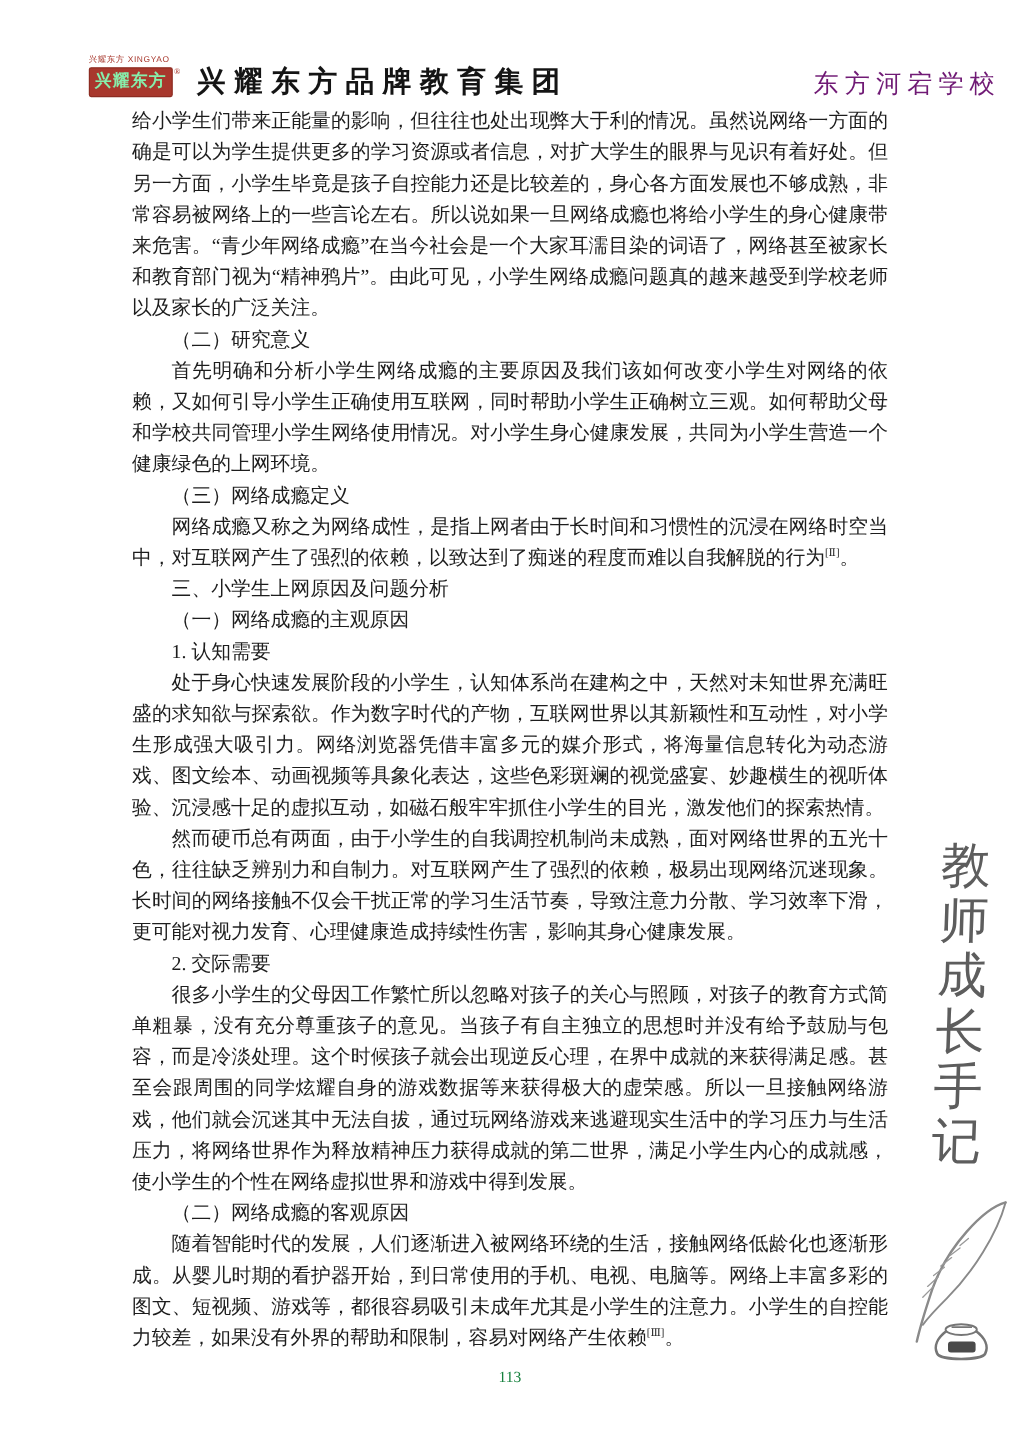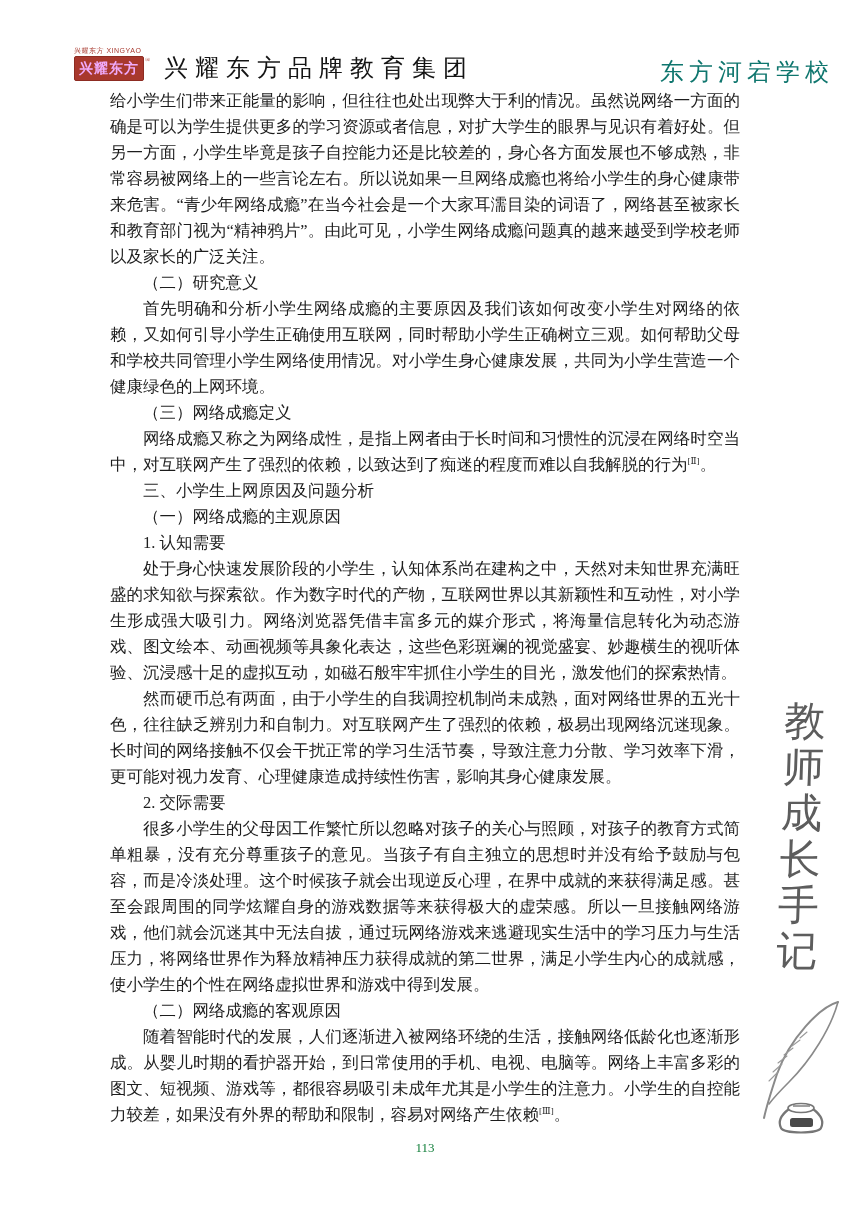--- a/index.html
+++ b/index.html
@@ -19,34 +19,34 @@
   .logo {
     position: absolute; left: 74px; top: 2px; width: 86px;
     display: flex; flex-direction: column; align-items: flex-start;
   }
   .logo-tiny {
     font-size: 7px; color: #a8382d; letter-spacing: 0.5px;
     font-family: "Liberation Sans", sans-serif; white-space: nowrap; line-height: 9px;
   }
   .logo-seal-row { display: flex; align-items: flex-start; margin-top: 1px; }
   .logo-seal {
-    display: inline-block; background: #a8382d; color: #f0abfc;
+    display: inline-block; background: #a8382d; color: #86efac;
     font-size: 14px; line-height: 18px; padding: 3px 4px 2px 4px;
     border-radius: 2px; letter-spacing: 1px; font-weight: bold;
     border: 1px solid #8d2c22;
   }
   .logo-reg { font-size: 7px; color: #a8382d; margin-left: 1px; line-height: 8px; }
   .brand-title {
     position: absolute; left: 164px; top: 8px;
-    font-size: 24px; font-weight: normal; color: #141414;
+    font-size: 24px; font-weight: bold; color: #141414;
     letter-spacing: 7px; white-space: nowrap;
   }
   .school-name {
     position: absolute; right: 16px; top: 12px;
-    font-size: 24px; color: #0f766e; letter-spacing: 5px; white-space: nowrap;
+    font-size: 21px; color: #701a75; letter-spacing: 5px; white-space: nowrap;
   }
 
   
   .doc-body {
     position: absolute; left: 110px; top: 88px; width: 630px;
     font-size: 16.5px; line-height: 26px;
     text-align: justify; text-justify: inter-ideograph;
   }
   .doc-body p { margin: 0; padding: 0; }
   .doc-body p.indent { text-indent: 2em; }

